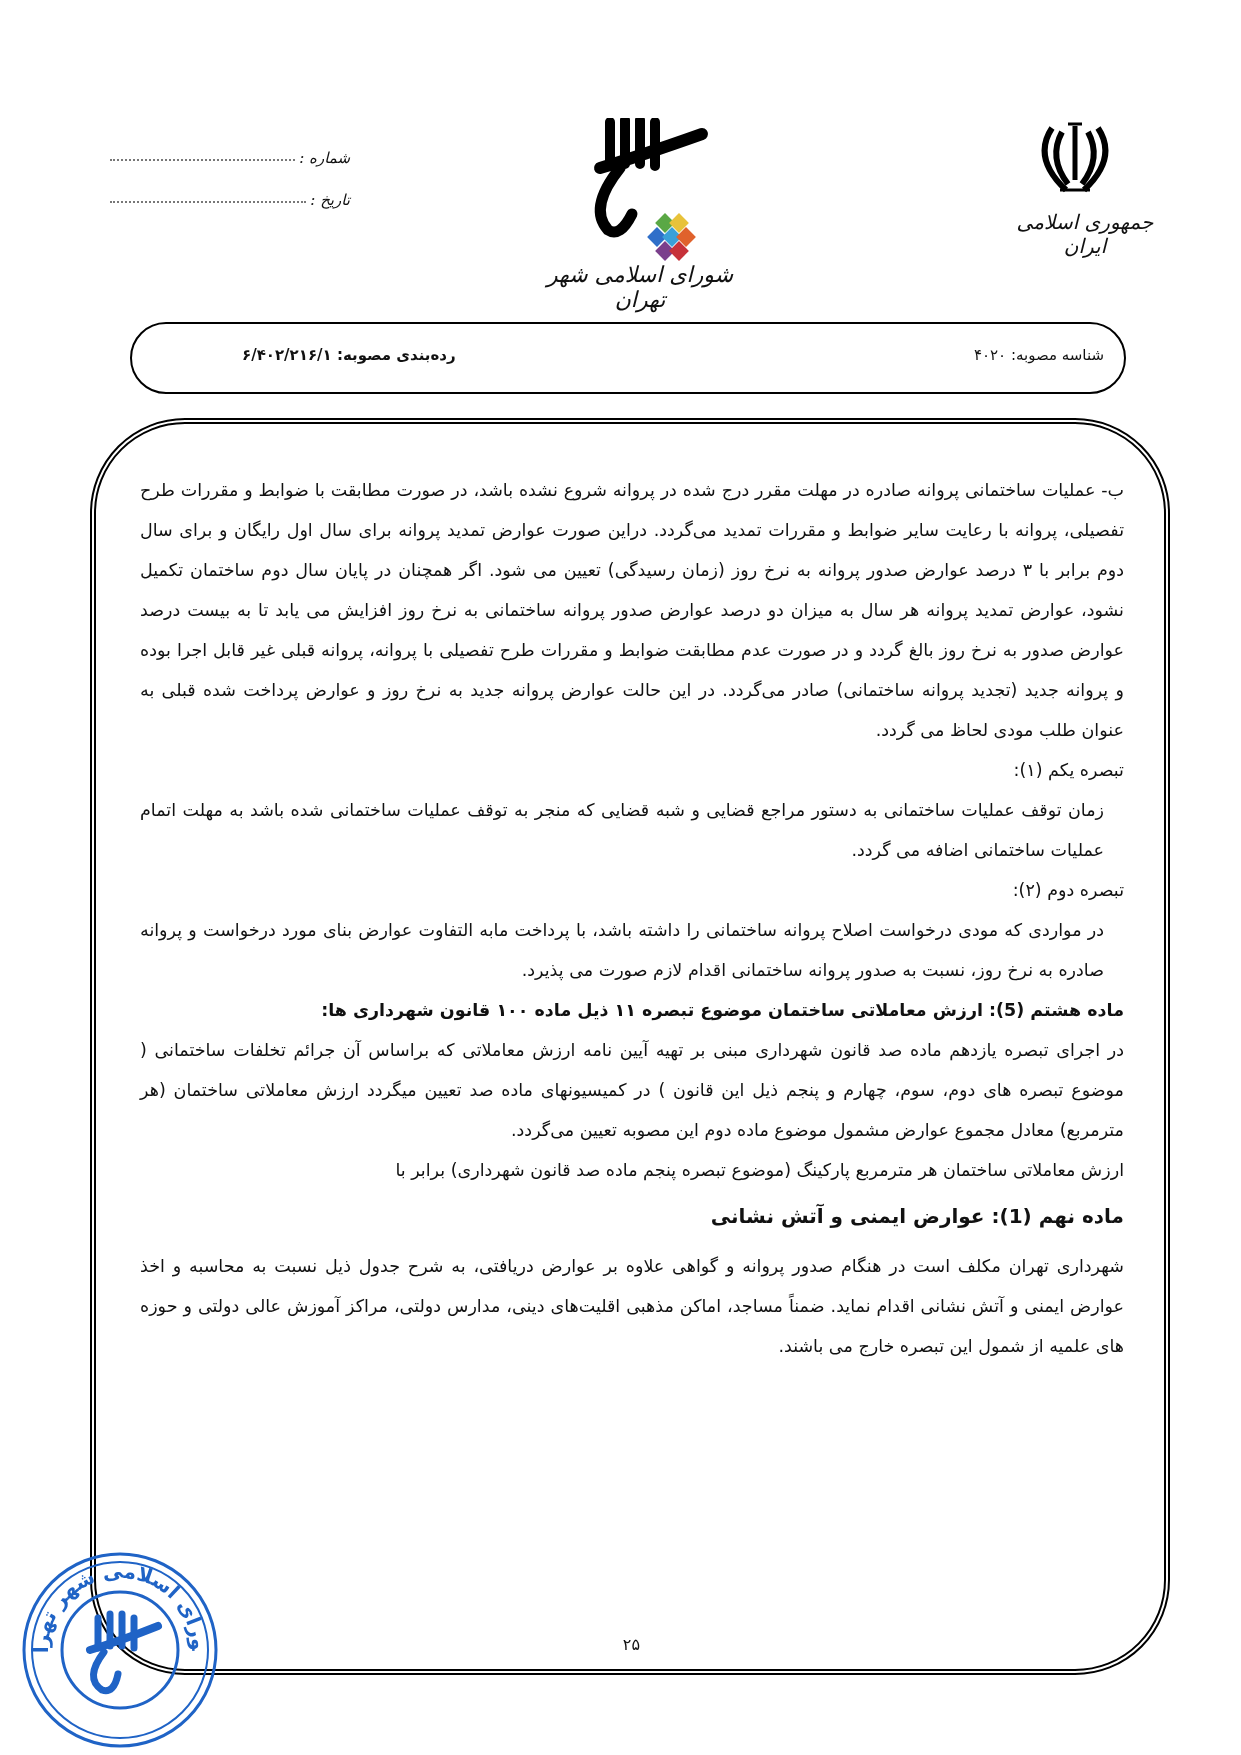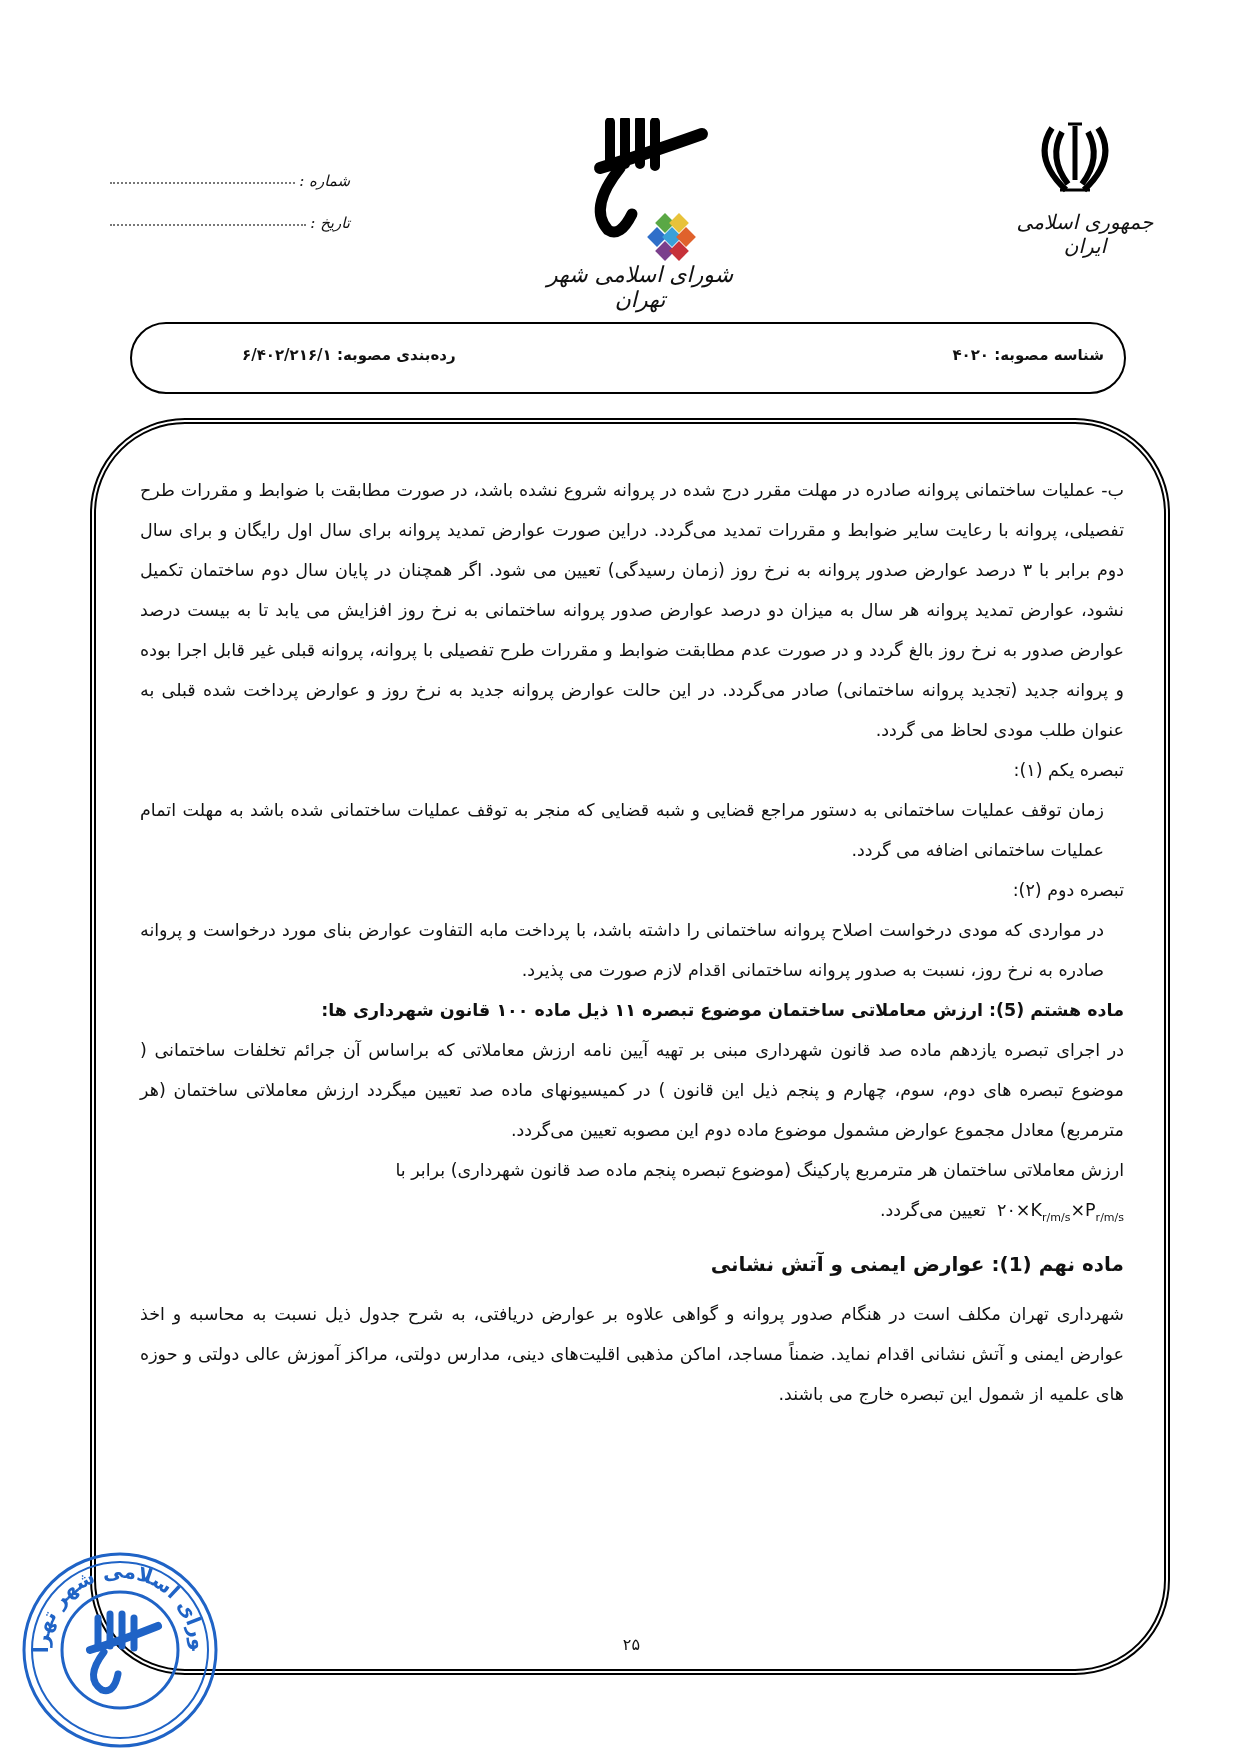--- a/index.html
+++ b/index.html
@@ -8,29 +8,29 @@
     font-family: "DejaVu Sans", "Liberation Sans", sans-serif; color: #111;
   }
   .abs { position: absolute; }
   
   .emblem { left: 1030px; top: 118px; width: 90px; height: 80px; }
   .emblem-caption { left: 1000px; top: 210px; width: 170px; text-align: center;
     font-family: "DejaVu Serif", serif; font-size: 20px; font-style: italic; direction: rtl; }
   .council-logo { left: 580px; top: 118px; width: 130px; height: 150px; }
   .council-caption { left: 540px; top: 262px; width: 200px; text-align: center;
     font-family: "DejaVu Serif", serif; font-size: 22px; font-style: italic; direction: rtl; }
-  .meta-fields { left: 110px; top: 148px; width: 240px; direction: rtl; text-align: right; }
+  .meta-fields { left: 110px; top: 125px; width: 240px; direction: rtl; text-align: right; }
   .meta-row { display: flex; align-items: flex-end; height: 42px; font-family: "DejaVu Serif", serif;
     font-style: italic; font-size: 15px; }
   .meta-row .lbl { white-space: nowrap; padding-left: 4px; }
   .meta-row .dots { flex: 1; border-bottom: 2px dotted #777; height: 1px; margin-bottom: 6px; }
   
   .id-box { left: 130px; top: 322px; width: 996px; height: 72px; border: 2px solid #000;
     border-radius: 36px; direction: rtl; box-sizing: border-box; }
-  .id-box .id-left { position: absolute; right: 20px; top: 22px; font-weight: bold; font-size: 15px; }
+  .id-box .id-left { position: absolute; right: 20px; top: 22px; font-weight: normal; font-size: 15px; }
   .id-box .id-right { position: absolute; left: 110px; top: 22px; font-weight: bold; font-size: 15px; }
   
   .frame { left: 90px; top: 418px; width: 1080px; height: 1257px; box-sizing: border-box;
     border: 6px double #000; border-radius: 95px; }
   .content { left: 140px; top: 470px; width: 984px; direction: rtl; text-align: justify;
     font-size: 17.5px; line-height: 40px; }
   .content p { margin: 0; }
   .content .indent { padding-right: 20px; }
   .content .bold { font-weight: normal; }
   .content .heading { font-weight: 900; font-size: 17.5px; letter-spacing: 0.2px; }
@@ -93,24 +93,20 @@
 
 <div class="abs content">
   <p><span class="bold">ب- عملیات ساختمانی پروانه صادره در مهلت مقرر درج شده در پروانه شروع نشده باشد،</span><span> در صورت مطابقت با ضوابط و مقررات طرح تفصیلی، پروانه با رعایت سایر ضوابط و مقررات تمدید می‌گردد. دراین صورت عوارض تمدید پروانه برای سال اول رایگان و برای سال دوم برابر با ۳ درصد عوارض صدور پروانه به نرخ روز (زمان رسیدگی) تعیین می شود. اگر همچنان در پایان سال دوم ساختمان تکمیل نشود، عوارض تمدید پروانه هر سال به میزان دو درصد عوارض صدور پروانه ساختمانی به نرخ روز افزایش می یابد تا به بیست درصد عوارض صدور به نرخ روز بالغ گردد و در صورت عدم مطابقت ضوابط و مقررات طرح تفصیلی با پروانه، پروانه قبلی غیر قابل اجرا بوده و پروانه جدید (تجدید پروانه ساختمانی) صادر می‌گردد. در این حالت عوارض پروانه جدید به نرخ روز و عوارض پرداخت شده قبلی به عنوان طلب مودی لحاظ می گردد.</span></p>
   <p class="bold">تبصره یکم (۱):</p>
   <p class="indent">زمان توقف عملیات ساختمانی به دستور مراجع قضایی و شبه قضایی که منجر به توقف عملیات ساختمانی شده باشد به مهلت اتمام عملیات ساختمانی اضافه می گردد.</p>
   <p class="bold">تبصره دوم (۲):</p>
   <p class="indent">در مواردی که مودی درخواست اصلاح پروانه ساختمانی را داشته باشد، با پرداخت مابه التفاوت عوارض بنای مورد درخواست و پروانه صادره به نرخ روز، نسبت به صدور پروانه ساختمانی اقدام لازم صورت می پذیرد.</p>
   <p class="heading">ماده هشتم (5): ارزش معاملاتی ساختمان موضوع تبصره ۱۱ ذیل ماده ۱۰۰ قانون شهرداری ها:</p>
   <p>در اجرای تبصره یازدهم ماده صد قانون شهرداری مبنی بر تهیه آیین نامه ارزش معاملاتی که براساس آن جرائم تخلفات ساختمانی ( موضوع تبصره های دوم، سوم، چهارم و پنجم ذیل این قانون ) در کمیسیونهای ماده صد تعیین میگردد ارزش معاملاتی ساختمان (هر مترمربع) معادل مجموع عوارض مشمول موضوع ماده دوم این مصوبه تعیین می‌گردد.</p>
   <p>ارزش معاملاتی ساختمان هر مترمربع پارکینگ (موضوع تبصره پنجم ماده صد قانون شهرداری) برابر با</p>
-  <p>
-    <span class="formula"><span>۲۰</span><span>×</span><span>K</span><sub>r/m/s</sub><span>×</span><span>P</span><sub>r/m/s</sub></span>
-    &nbsp;<span>تعیین می‌گردد.</span>
-  </p>
   <p class="heading-lg">ماده نهم (1): عوارض ایمنی و آتش نشانی</p>
   <p style="margin-top:10px">شهرداری تهران مکلف است در هنگام صدور پروانه و گواهی علاوه بر عوارض دریافتی، به شرح جدول ذیل نسبت به محاسبه و اخذ عوارض ایمنی و آتش نشانی اقدام نماید. ضمناً مساجد، اماکن مذهبی اقلیت‌های دینی، مدارس دولتی، مراکز آموزش عالی دولتی و حوزه های علمیه از شمول این تبصره خارج می باشند.</p>
 </div>
 
 <div class="abs page-number">۲۵</div>
 
 <div class="abs stamp">
   <svg viewBox="0 0 205 205" width="205" height="205">
     <defs>
       <path id="stampArc" d="M30 102 A72 72 0 1 1 174 102"></path>

